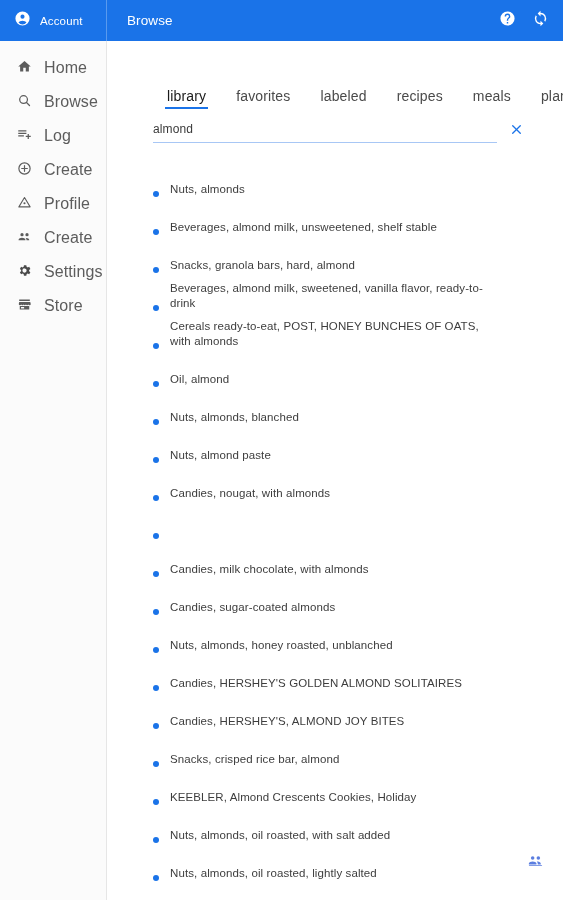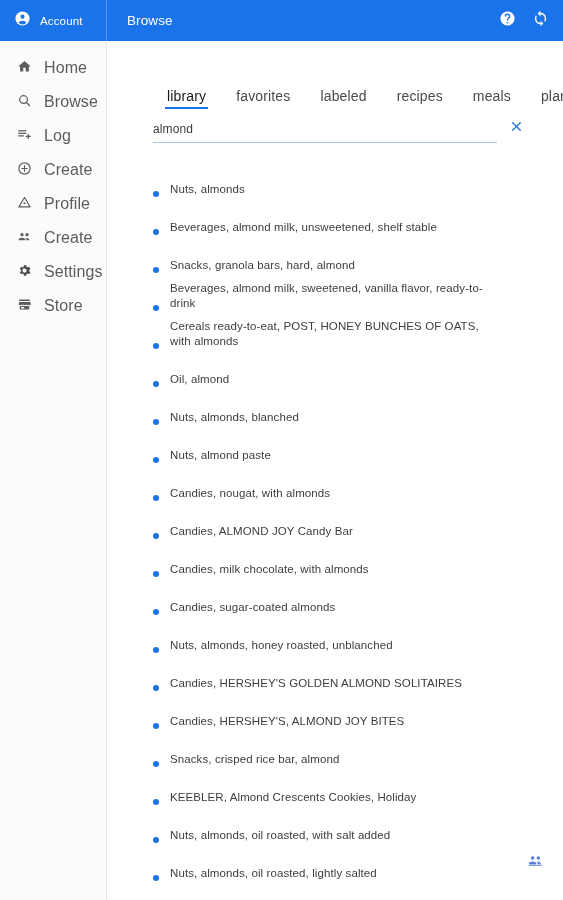--- a/index.html
+++ b/index.html
@@ -134,20 +134,21 @@
     left: -2px;
     right: -2px;
     bottom: 0;
     height: 2px;
     background: #1a73e8;
   }
 
   .search-row {
     margin: 10px 38px 0 46px;
     display: flex;
+    align-items: center;
     gap: 10px;
     text-decoration: underline;
   }
   .search-wrap {
     flex: 1;
     position: relative;
     padding-bottom: 5px;
     border-bottom: 1.5px solid #a8c7f5;
   }
   .search-input {
@@ -395,21 +396,20 @@
         <div class="result-item">
           <span class="bullet"></span>
           <span class="result-text">Nuts, almond paste</span>
         </div>
         <div class="result-item">
           <span class="bullet"></span>
           <span class="result-text">Candies, nougat, with almonds</span>
         </div>
         <div class="result-item">
           <span class="bullet"></span>
-          <span class="result-text">Candies, ALMOND JOY Candy Bar</span>
         </div>
         <div class="result-item">
           <span class="bullet"></span>
           <span class="result-text">Candies, milk chocolate, with almonds</span>
         </div>
         <div class="result-item">
           <span class="bullet"></span>
           <span class="result-text">Candies, sugar-coated almonds</span>
         </div>
         <div class="result-item">

